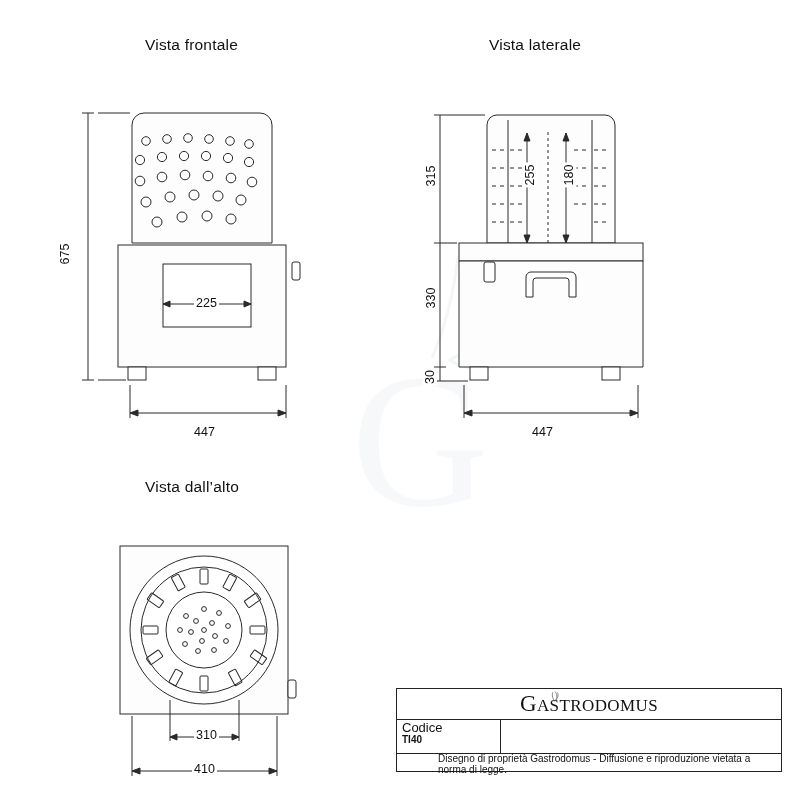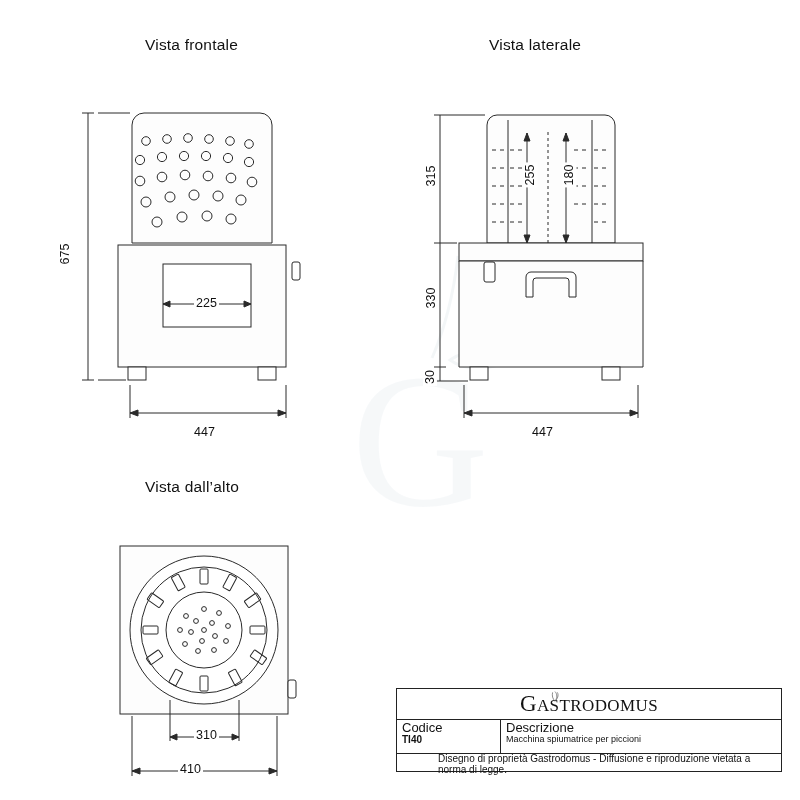--- a/index.html
+++ b/index.html
@@ -55,21 +55,21 @@
   #d-675{left:53px;top:247px;}
   #d-225{left:194px;top:296px;}
   #d-447a{left:192px;top:425px;}
   #d-315{left:419px;top:169px;}
   #d-255{left:518px;top:168px;}
   #d-180{left:557px;top:168px;}
   #d-330{left:419px;top:291px;}
   #d-30{left:421px;top:370px;}
   #d-447b{left:530px;top:425px;}
   #d-260{left:194px;top:728px;}
-  #d-410{left:178px;top:762px;text-align:right;}
+  #d-410{left:192px;top:762px;text-align:right;}
 
   
   .titleblock{
     position:absolute;
     left:396px;top:688px;
     width:386px;height:84px;
     border:1px solid #222;
     box-sizing:border-box;
     background:#fff;
   }
@@ -345,21 +345,17 @@
       <div class="tb-logo">
         <span class="big">G</span>
           <span>ASTRODOMUS</span>
       </div>
     </div>
     <div class="tb-mid">
       <div class="tb-col-l">
         <div class="tb-small">Codice</div>
         <div class="tb-code">TI40</div>
       </div>
-      <div class="tb-col-r">
-        <div class="tb-small">Descrizione</div>
-        <div class="tb-desc">Macchina spiumatrice per piccioni</div>
-      </div>
     </div>
     <div class="tb-foot">Disegno di proprietà Gastrodomus -  Diffusione e riproduzione vietata a norma di legge.</div>
   </div>
 
 </div>
 
 </body></html>

